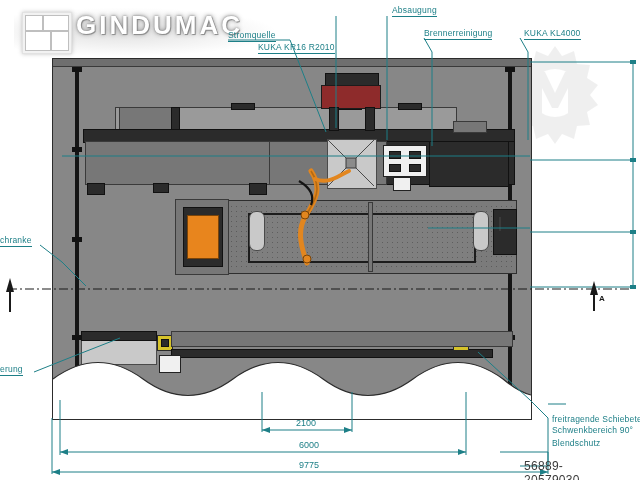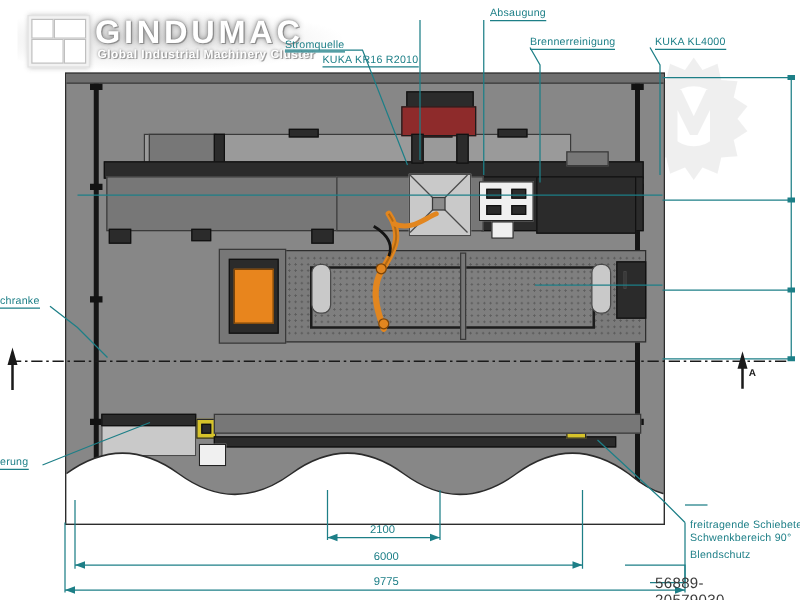--- a/index.html
+++ b/index.html
@@ -78,21 +78,20 @@
 
   <div id="logo">
     <div class="glow"></div>
     <div class="mark">
       <i class="a"></i>
         <i class="b"></i>
         <i class="c"></i>
         <i class="d"></i>
     </div>
     <div class="word">GINDUMAC</div>
-    <div class="tag">Global Industrial Machinery Cluster</div>
   </div>
 
   <div id="wm">
     <svg viewBox="0 0 110 110" width="110" height="110">
       <g fill="#6e6e6e">
         <path d="M55 8 l7 10 12-5 3 13 13 1 -3 13 11 7 -8 10 8 10 -11 7 3 13 -13 1 -3 13 -12-5 -7 10 -7-10 -12 5 -3-13 -13-1 3-13 -11-7 8-10 -8-10 11-7 -3-13 13-1 3-13 12 5z"></path>
         <circle cx="55" cy="55" r="24" fill="#ffffff"></circle>
       </g>
       <path d="M30 82 L30 34 L45 34 L55 55 L65 34 L80 34 L80 82 L68 82 L68 50 L58 70 L52 70 L42 50 L42 82 Z" fill="#6e6e6e"></path>
     </svg>

